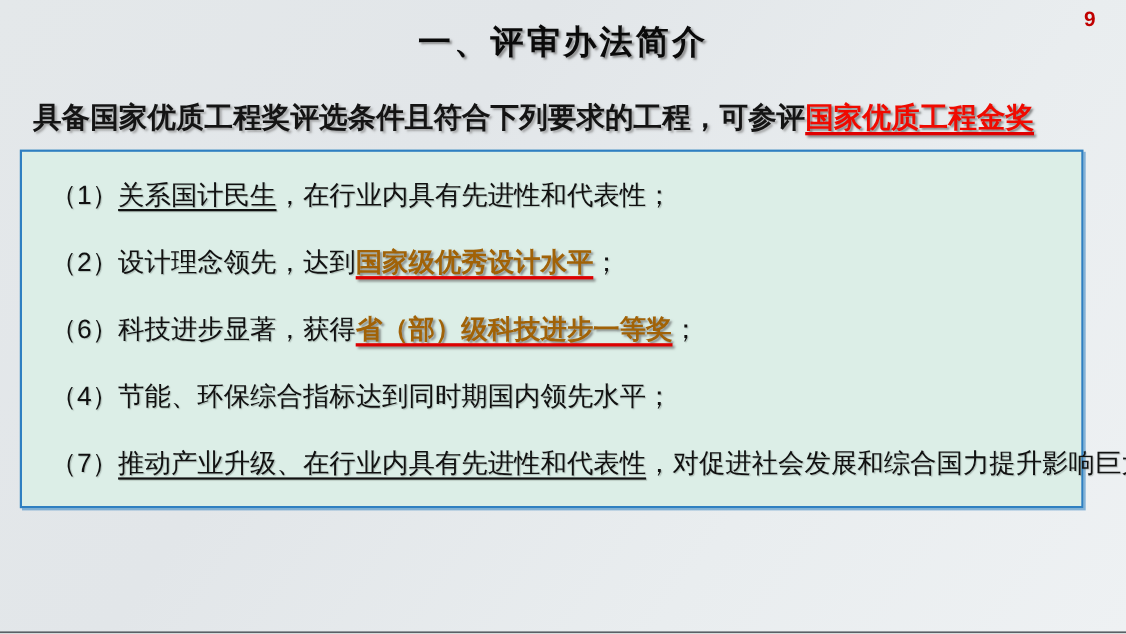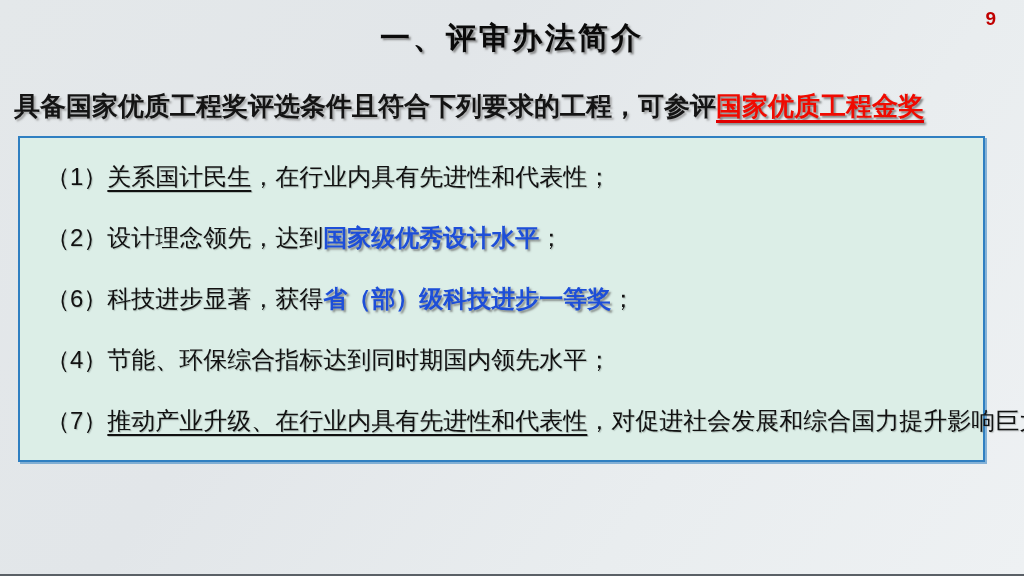--- a/index.html
+++ b/index.html
@@ -32,21 +32,21 @@
     font-family: "Liberation Serif", "DejaVu Serif", serif;
     font-size: 30px;
     font-weight: bold;
     color: #0a0a0a;
     letter-spacing: 3px;
     text-shadow: 2px 2px 2px rgba(110,110,110,0.75);
   }
   .subtitle {
     position: absolute;
     top: 89px;
-    left: 14px;
+    left: 30px;
     width: 980px;
     font-size: 26px;
     font-weight: bold;
     color: #141414;
     white-space: nowrap;
     text-shadow: 2px 2px 2px rgba(130,130,130,0.65);
   }
   .subtitle .red-hl {
     color: #f00a00;
     text-decoration: underline;
@@ -79,22 +79,23 @@
     text-shadow: 1px 1px 1px rgba(90,100,95,0.35);
   }
   .seg-normal { color: #111; }
   .seg-underline {
     color: #111;
     text-decoration: underline;
     text-decoration-thickness: 2px;
     text-underline-offset: 5px;
   }
   .seg-red {
-    color: #1d4ed8;
+    color: #a16207;
     font-weight: bold;
+    text-decoration: underline;
     text-decoration-color: #dd0000;
     text-decoration-thickness: 3px;
     text-underline-offset: 5px;
     text-shadow: 2px 2px 2px rgba(90,90,90,0.65);
   }
   .bottom-edge {
     position: absolute;
     left: 0;
     bottom: 0;
     width: 100%;

